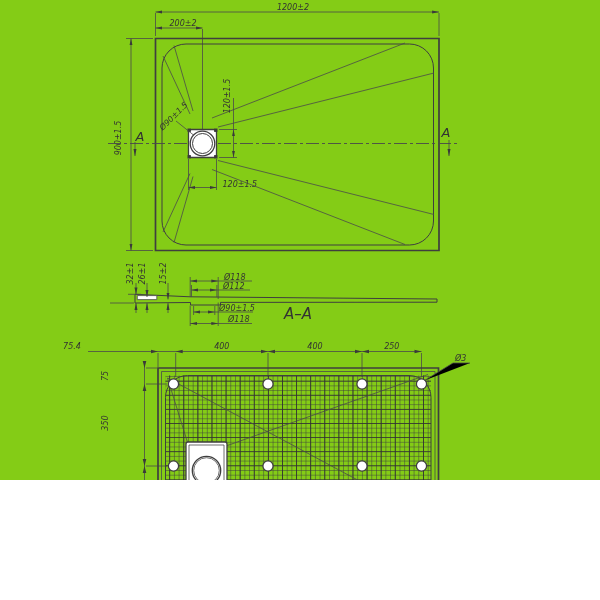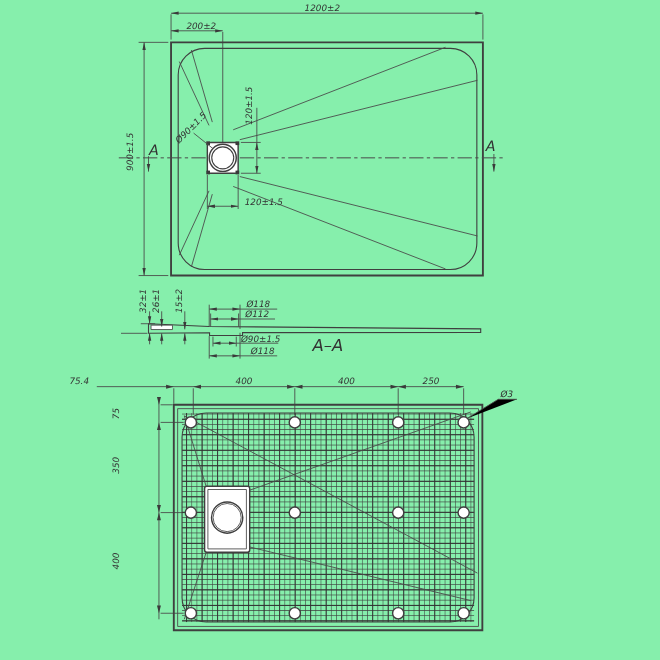--- a/index.html
+++ b/index.html
@@ -1,16 +1,16 @@
 <!DOCTYPE html>
 <html><head>
 <meta charset="utf-8">
 <style>
   html,body{margin:0;padding:0;background:#fff;}
-  #canvas{position:relative;width:600px;height:600px;background:#86efac;overflow:hidden;
+  #canvas{position:relative;width:600px;height:480px;background:#84cc16;overflow:hidden;
           font-family:"DejaVu Sans",sans-serif;}
   svg{position:absolute;left:0;top:0;}
   svg *{vector-effect:non-scaling-stroke;}
   .ln{stroke:#3f3f3f;fill:none;}
   .s17{stroke-width:1.7;} .s13{stroke-width:1.3;} .s10{stroke-width:1;}
   .s08{stroke-width:.8;stroke:#4a4a4a;}
   .cl{stroke:#4a4a4a;stroke-width:.9;stroke-dasharray:13 3 3 3;fill:none;}
   .ah{fill:#3a3a3a;stroke:none;}
   .wfill{fill:#ffffff;}
   text{fill:#333;font-family:"DejaVu Sans",sans-serif;font-style:italic;font-size:8px;stroke:none;}

